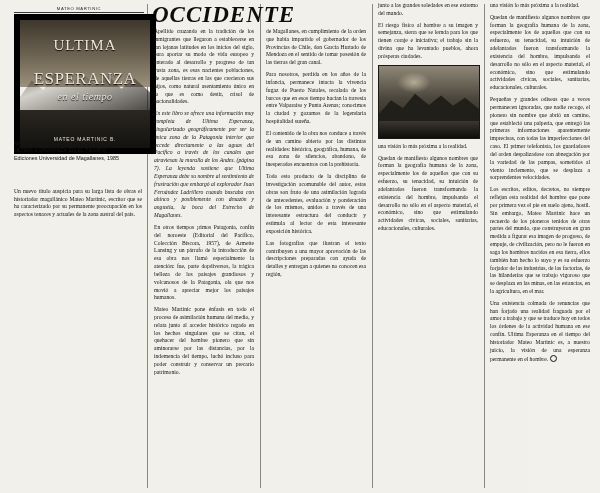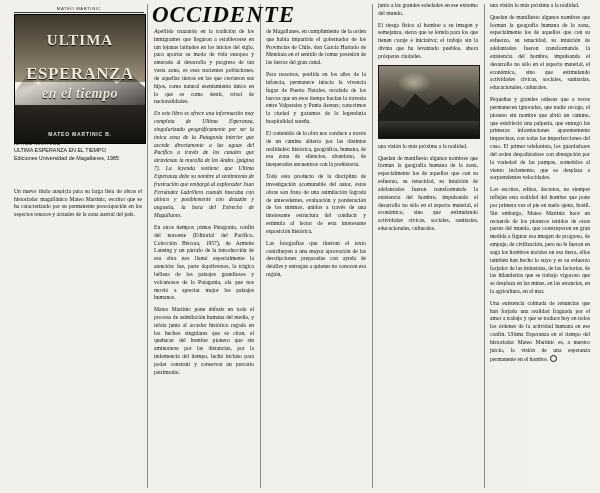--- a/index.html
+++ b/index.html
@@ -31,22 +31,21 @@
     padding-bottom:1px;
     margin-bottom:1px;
     font-family:"Liberation Sans", sans-serif;
   }
   .cover{
     position:relative;
     width:130px;height:128px;
     background:
       linear-gradient(180deg,#4a4338 0%, #6a604f 28%, #8d8371 46%, #5d5purple 47%);
     overflow:hidden;
-    border:1px solid #000000;
-    font-weight:bold;
+    border:6px solid #000000;
   }
   .cover .sky{
     position:absolute;left:0;top:0;width:100%;height:52%;
     background:linear-gradient(180deg,#3d372c 0%,#6f6554 55%,#9b917c 100%);
   }
   .cover .mts{
     position:absolute;left:0;top:28%;width:100%;height:46%;
     background:
       linear-gradient(160deg, rgba(30,26,20,.85) 0%, rgba(90,82,66,.2) 40%, rgba(20,18,14,.8) 100%);
     clip-path:polygon(0% 70%, 9% 42%, 18% 58%, 27% 30%, 38% 52%, 47% 26%, 58% 50%, 68% 34%, 78% 56%, 88% 38%, 100% 62%, 100% 100%, 0% 100%);
@@ -58,21 +57,21 @@
   .cover .title{
     position:absolute;left:0;right:0;top:18px;
     text-align:center;
     color:#efe9dc;
     font-family:"Liberation Serif", serif;
     line-height:1.02;
     text-shadow:0 1px 1px #000;
   }
   .cover .title .l1{font-size:15px;letter-spacing:1px;display:block;}
   .cover .title .l2{font-size:17px;letter-spacing:.5px;display:block;margin-top:17px;}
-  .cover .title .l3{font-size:14px;letter-spacing:.5px;display:block;margin-top:4px;font-style:italic;}
+  .cover .title .l3{font-size:10px;letter-spacing:.5px;display:block;margin-top:4px;font-style:italic;}
   .cover .author{
     position:absolute;left:0;right:0;bottom:6px;
     text-align:center;color:#e8e2d4;font-size:5px;letter-spacing:.8px;
     font-family:"Liberation Sans", sans-serif;
   }
 
   .caption{
     position:absolute;left:14px;top:140px;width:128px;
     font-size:5.4px;line-height:1.35;
     font-family:"Liberation Sans", sans-serif;

